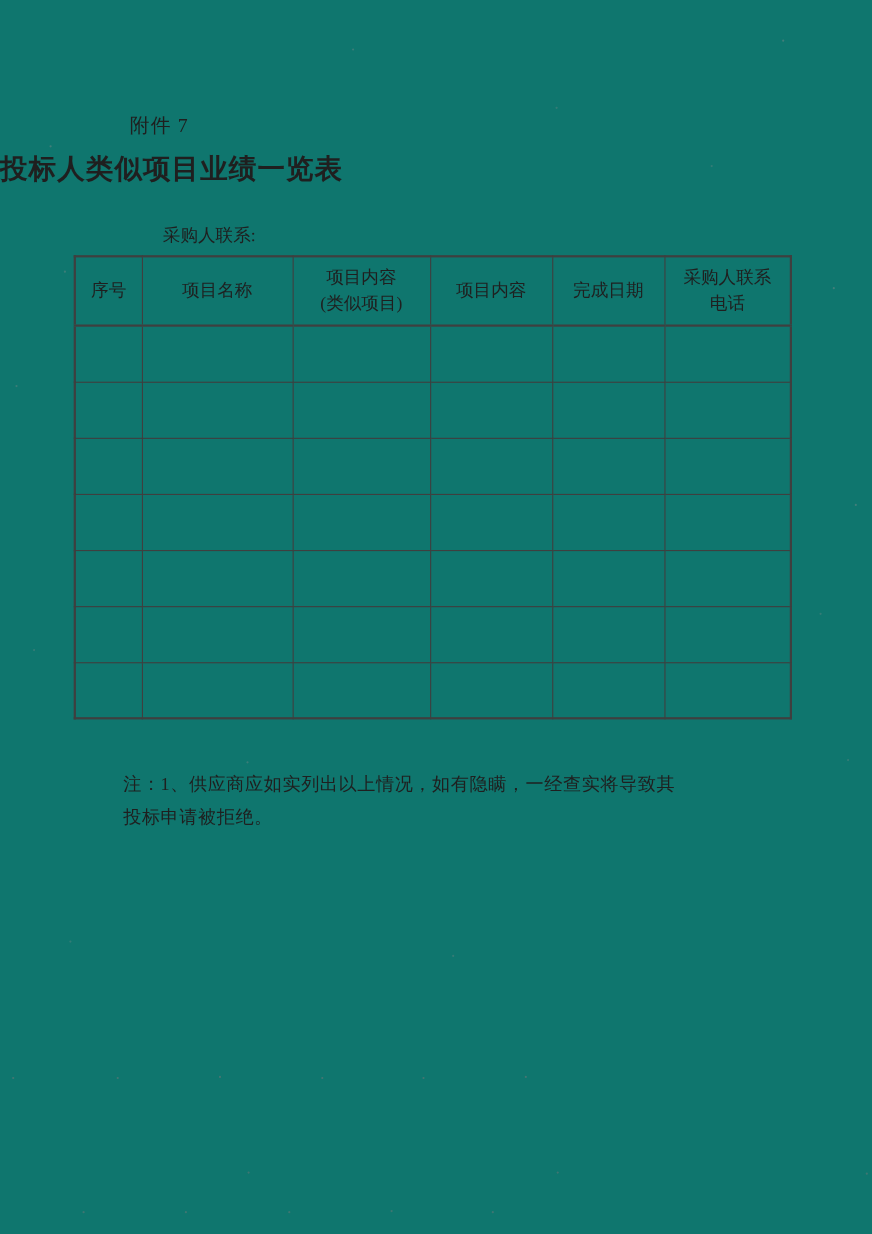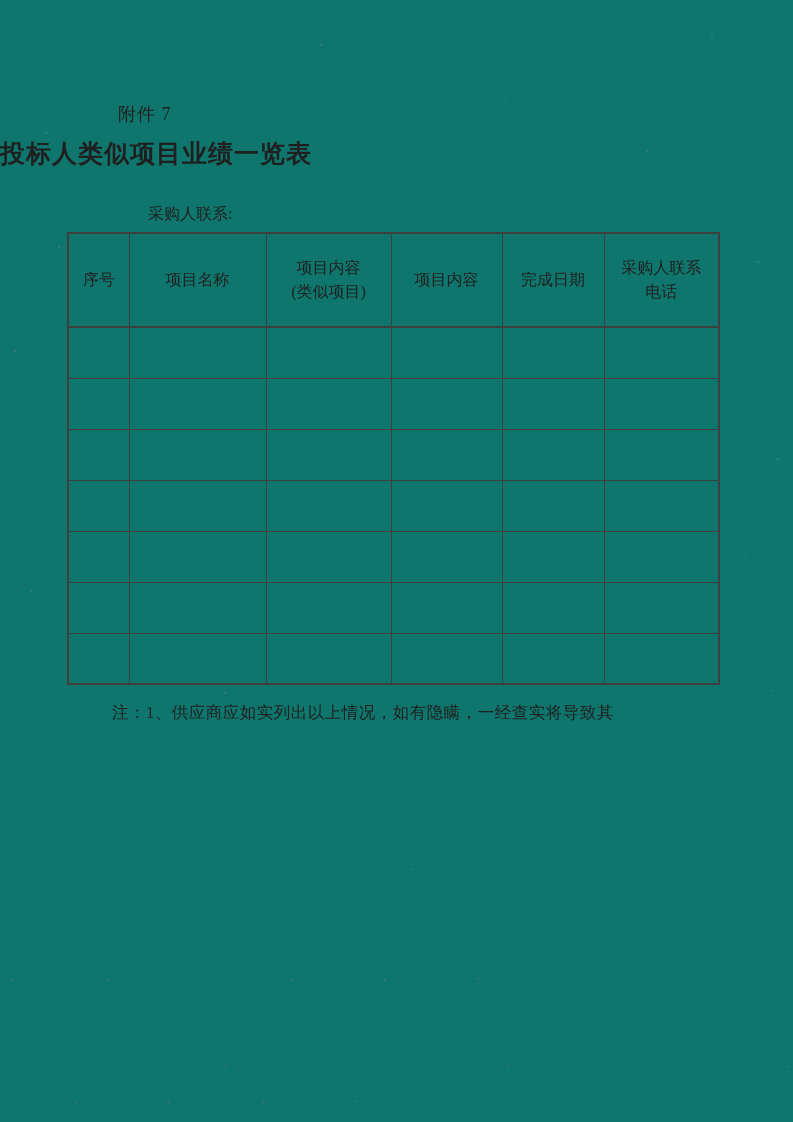--- a/index.html
+++ b/index.html
@@ -90,21 +90,21 @@
     table-layout: fixed;
     border-collapse: collapse;
     border: 2px solid #3f3f3f;
   }
   table.perf-table th,
   table.perf-table td {
     border: 1.5px solid #3f3f3f;
     padding: 0;
   }
   table.perf-table thead tr {
-    height: 94px;
+    height: 63px;
     margin-left: 32px;
   }
   table.perf-table thead th {
     font-weight: 400;
     font-size: 16px;
     text-align: center;
     vertical-align: middle;
     line-height: 24px;
     border-bottom-width: 2px;
   }
@@ -235,15 +235,16 @@
           <td></td>
           <td></td>
           <td></td>
           <td></td>
       </tr>
     </tbody>
   </table>
 
   <div class="notes">
     <div class="note-line">注：1、供应商应如实列出以上情况，如有隐瞒，一经查实将导致其</div>
+    <div class="note-line">投标申请被拒绝。</div>
   </div>
 
 </div>
 
 </body></html>

